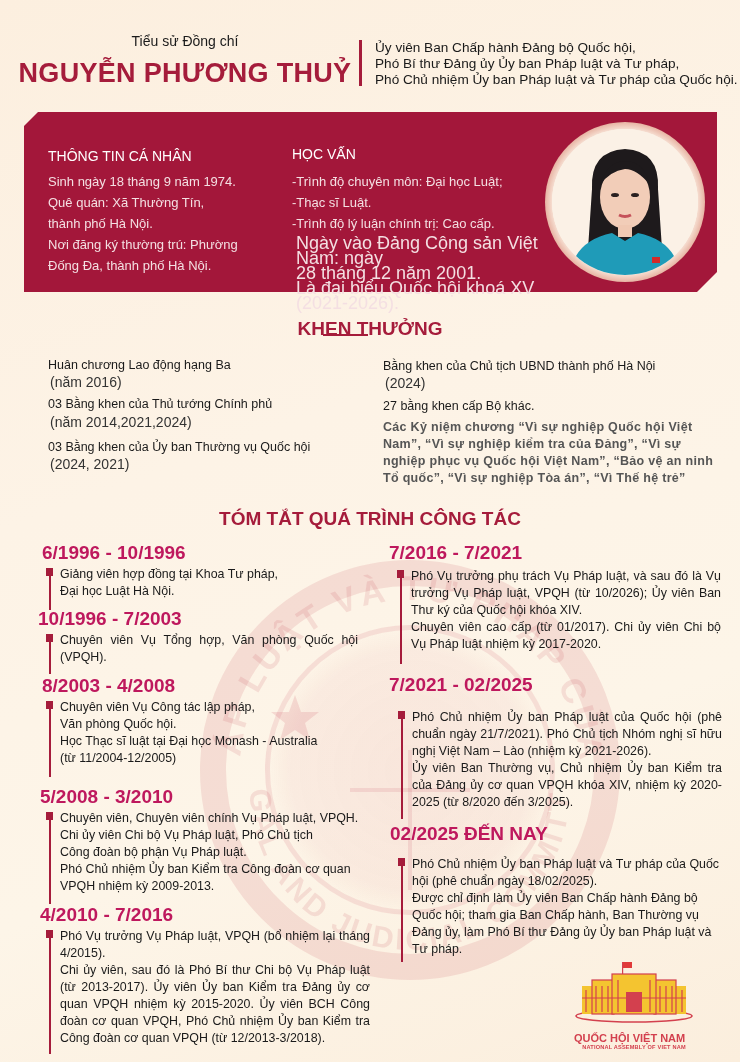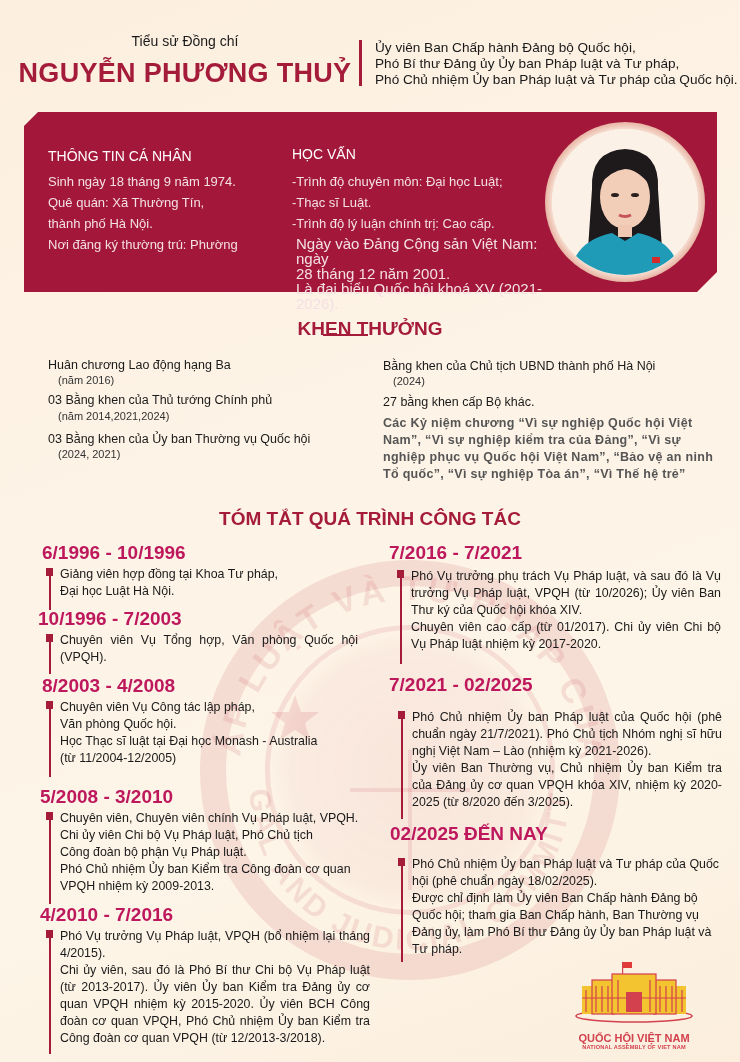--- a/index.html
+++ b/index.html
@@ -19,38 +19,38 @@
   .hdr-roles { left: 375px; top: 40px; font-size: 13.6px; line-height: 16px; color: #1a1a1a; }
 
   
   .band {
     left: 24px; top: 112px; width: 693px; height: 180px;
     background: #a3173a;
     clip-path: polygon(14px 0, 100% 0, 100% calc(100% - 20px), calc(100% - 20px) 100%, 0 100%, 0 14px);
   }
   .band-title { font-size: 14px; font-weight: normal; color: #fff; }
   .band-text { font-size: 13px; color: #f4dfe2; line-height: 21px; }
-  .band-text-sm { font-size: 15px; color: #f4dfe2; line-height: 15px; }
+  .band-text-sm { font-size: 18px; color: #f4dfe2; line-height: 15px; }
   .personal { left: 48px; top: 148px; width: 240px; }
   .education { left: 292px; top: 146px; width: 270px; }
   .photo-ring {
     left: 545px; top: 122px; width: 160px; height: 160px; border-radius: 50%;
     background: radial-gradient(circle, #fcefe3 62%, #e9b8a8 70%, #c75a55 80%, #9a1b30 100%);
     display: flex; align-items: center; justify-content: center;
   }
   .photo {
     width: 146px; height: 146px; border-radius: 50%; overflow: hidden;
     background: #fbf1e6; position: relative;
   }
 
   
   .sec-title { font-size: 19px; font-weight: bold; color: #a51c3b; text-align: center; }
   .sec-underline { height: 2px; background: #a51c3b; }
   .award-main { font-size: 12.5px; color: #1a1a1a; }
-  .award-year { font-size: 11px; color: #333; margin-left: 10px; }
+  .award-year { font-size: 14px; color: #333; margin-left: 2px; }
   .award-bold { font-size: 12.5px; color: #555; font-weight: bold; line-height: 17px; letter-spacing: 0.3px; }
 
   
   .period { font-size: 19px; font-weight: bold; color: #be185d; white-space: nowrap; }
   .entry { position: absolute; }
   .entry .marker { position: absolute; left: 0; top: 2px; width: 7px; height: 8px; background: #a51c3b; }
   .entry .line { position: absolute; left: 3px; top: 6px; width: 2px; background: #a51c3b; }
   .entry .txt { padding-left: 14px; font-size: 12.4px; line-height: 17px; color: #1a1a1a; }
   .justify { text-align: justify; }
 
@@ -62,21 +62,21 @@
   }
   .watermark-inner {
     left: 265px; top: 625px; width: 290px; height: 290px; border-radius: 50%;
     border: 5px solid rgba(196, 60, 80, 0.12);
     background: radial-gradient(circle, rgba(196,60,80,0.08) 0%, rgba(196,60,80,0.05) 60%, transparent 72%);
     pointer-events: none;
   }
 
   
   .logo { left: 574px; top: 960px; width: 120px; }
-  .logo-t1 { font-size: 11px; font-weight: bold; color: #d3404e; text-align: center; margin-top: 2px; }
+  .logo-t1 { font-size: 11px; font-weight: bold; color: #d3404e; text-align: left; margin-top: 2px; }
   .logo-t2 { font-size: 5.6px; font-weight: bold; color: #d3404e; text-align: center; letter-spacing: 0.2px; }
 </style>
 </head>
 <body>
 
 <div class="abs watermark"></div>
 <div class="abs watermark-inner"></div>
 <svg class="abs" style="left:200px;top:560px;" width="420" height="420">
   <defs>
     <path id="wmTop" d="M 40 210 A 170 170 0 0 1 380 210"></path>
@@ -104,20 +104,21 @@
 
 <div class="abs band"></div>
 
 <div class="abs personal">
   <div class="band-title">THÔNG TIN CÁ NHÂN</div>
   <div class="band-text" style="margin-top:7px;">
     <div>Sinh ngày 18 tháng 9 năm 1974.</div>
     <div>Quê quán: Xã Thường Tín,</div>
     <div>thành phố Hà Nội.</div>
     <div>Nơi đăng ký thường trú:  Phường</div>
+    <div>Đống Đa, thành phố Hà Nội.</div>
   </div>
 </div>
 
 <div class="abs education">
   <div class="band-title">HỌC VẤN</div>
   <div class="band-text" style="margin-top:9px;">
     <div>-Trình độ chuyên môn: Đại học Luật;</div>
     <div>-Thạc sĩ Luật.</div>
     <div>-Trình độ lý luận chính trị: Cao cấp.</div>
   </div>

